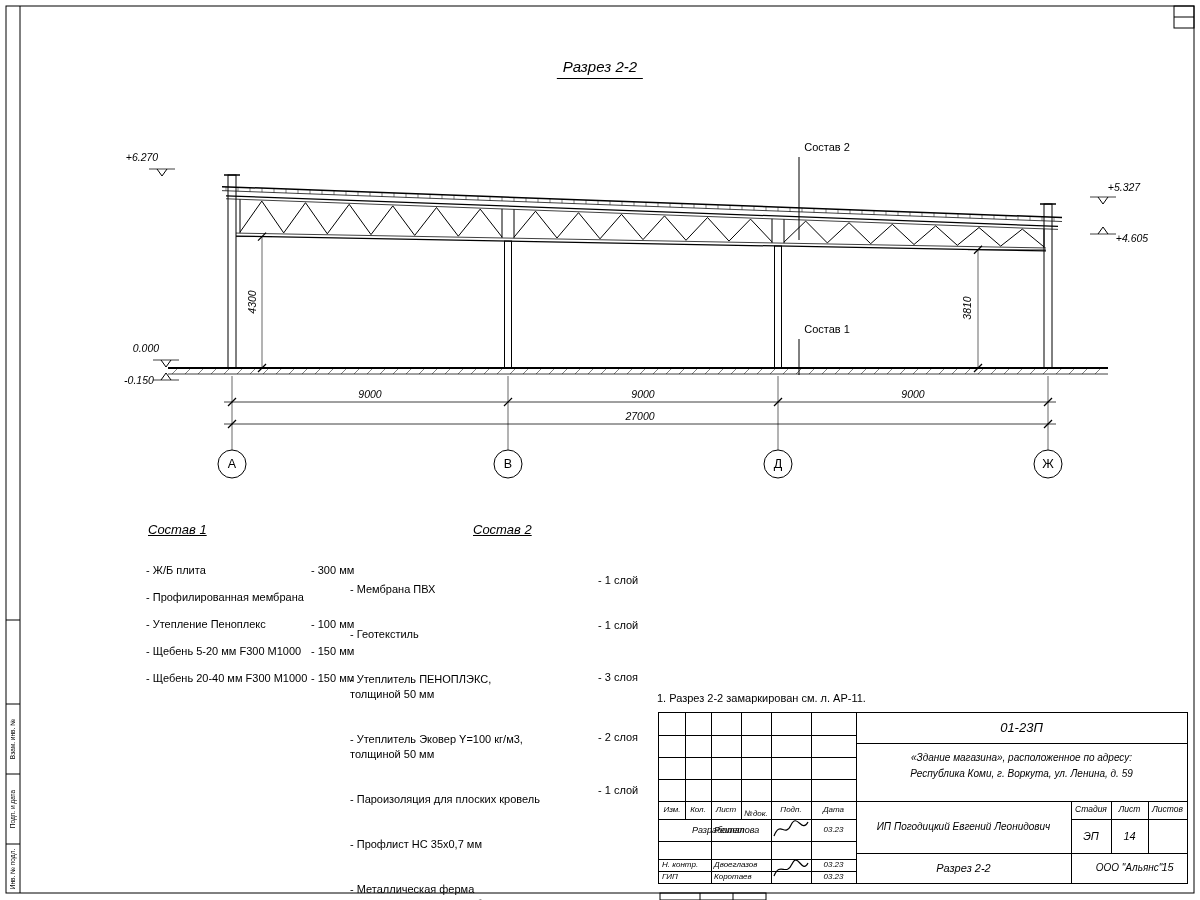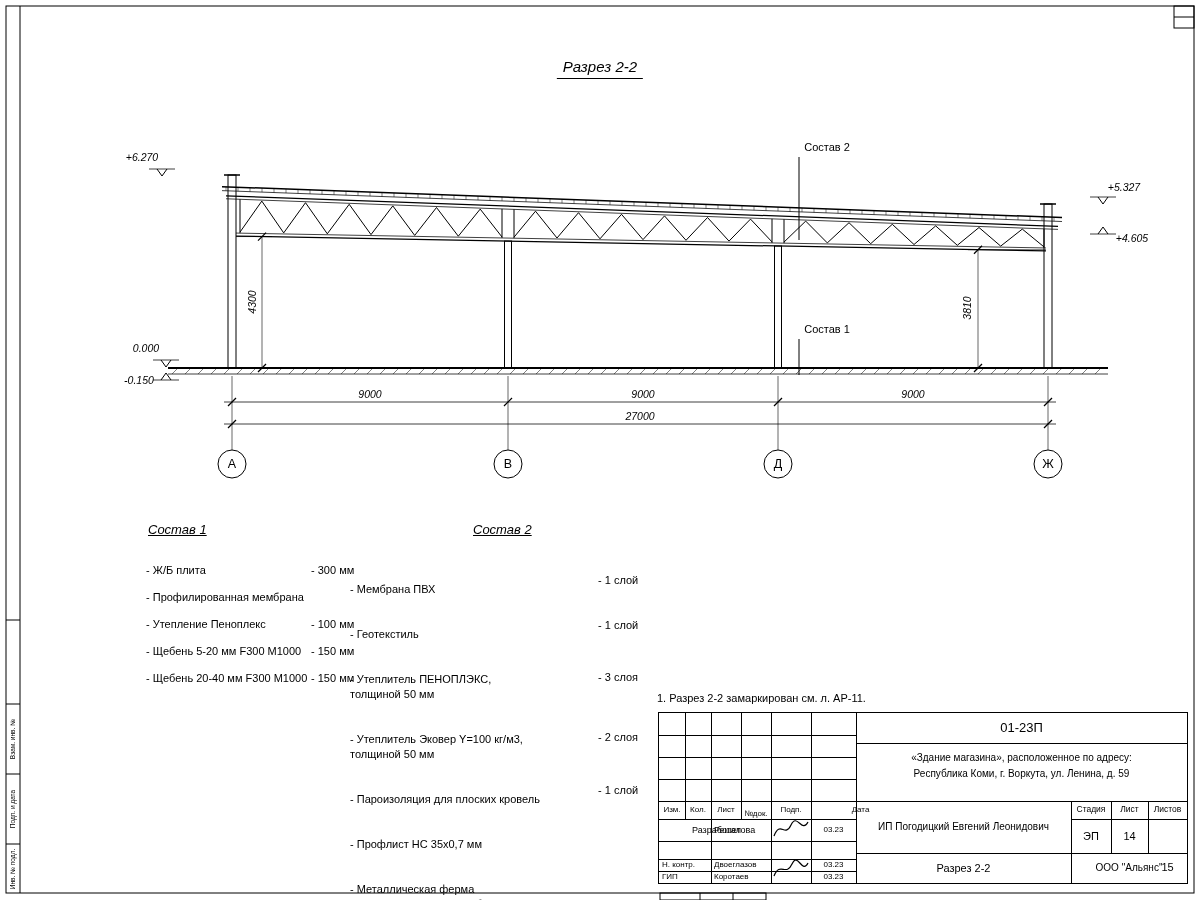--- a/index.html
+++ b/index.html
@@ -18,21 +18,21 @@
   .shead{font:italic 13px "Liberation Sans",sans-serif;text-decoration:underline;margin-bottom:26px;}
   .srow{display:flex;align-items:center;margin-bottom:12px;}
   .s2 .srow{margin-bottom:11px;}
   .sname{width:165px;white-space:pre-line;}
   .s2 .sname{width:248px;margin-top:19px;}
   .sval{width:70px;}
   .note{position:absolute;left:657px;top:692px;font-size:11px;}
   .tb{position:absolute;left:658px;top:712px;width:528px;height:170px;border:1.5px solid #000;box-sizing:content-box;}
   .tb .hl{position:absolute;height:1px;background:#000;}
   .tb .vl{position:absolute;width:1px;background:#000;}
-  .tcell{position:absolute;display:flex;align-items:center;justify-content:center;line-height:1.15;}
+  .tcell{position:absolute;display:flex;align-items:center;justify-content:center;line-height:1.15;font-style:italic;}
   .tl{justify-content:flex-start;padding-left:3px;box-sizing:border-box;}
   .f8{font-size:8px;} .f85{font-size:8.5px;} .f9{font-size:9px;} .f10{font-size:10px;}
   .f11{font-size:11px;} .f12{font-size:11px;} .f13{font-size:13px;}
   .mlabel{position:absolute;font-size:6.5px;text-align:center;transform:rotate(-90deg);line-height:14px;height:14px;}
   .sig{position:absolute;}
 </style>
 </head>
 <body>
 
 <div class="sheet">
@@ -368,21 +368,21 @@
     <div class="vl" style="left:197px;top:0;height:170px;"></div>
     <div class="vl" style="left:412px;top:88px;height:82px;"></div>
     <div class="vl" style="left:452px;top:88px;height:52px;"></div>
     <div class="vl" style="left:489px;top:88px;height:52px;"></div>
 
     <div class="tcell f8" style="left:0;top:88px;width:26px;height:18px;">Изм.</div>
     <div class="tcell f8" style="left:26px;top:88px;width:26px;height:18px;">Кол.</div>
     <div class="tcell f8" style="left:52px;top:88px;width:30px;height:18px;">Лист</div>
     <div class="tcell f8" style="left:82px;top:92px;width:30px;height:18px;">№док.</div>
     <div class="tcell f8" style="left:112px;top:88px;width:40px;height:18px;">Подп.</div>
-    <div class="tcell f8" style="left:152px;top:88px;width:45px;height:18px;padding-left:27px;">Дата</div>
+    <div class="tcell f8" style="left:152px;top:88px;width:45px;height:18px;">Дата</div>
 
     <div class="tcell f9 tl" style="left:16px;top:106px;width:52px;height:22px;margin-left:14px;">Разработал</div>
     <div class="tcell f9 tl" style="left:52px;top:106px;width:60px;height:22px;">Решетова</div>
     <div class="tcell f8" style="left:152px;top:106px;width:45px;height:22px;">03.23</div>
 
     <div class="tcell f8 tl" style="left:0;top:146px;width:52px;height:12px;">Н. контр.</div>
     <div class="tcell f8 tl" style="left:52px;top:146px;width:60px;height:12px;">Двоеглазов</div>
     <div class="tcell f8" style="left:152px;top:146px;width:45px;height:12px;">03.23</div>
 
     <div class="tcell f8 tl" style="left:0;top:158px;width:52px;height:12px;">ГИП</div>

